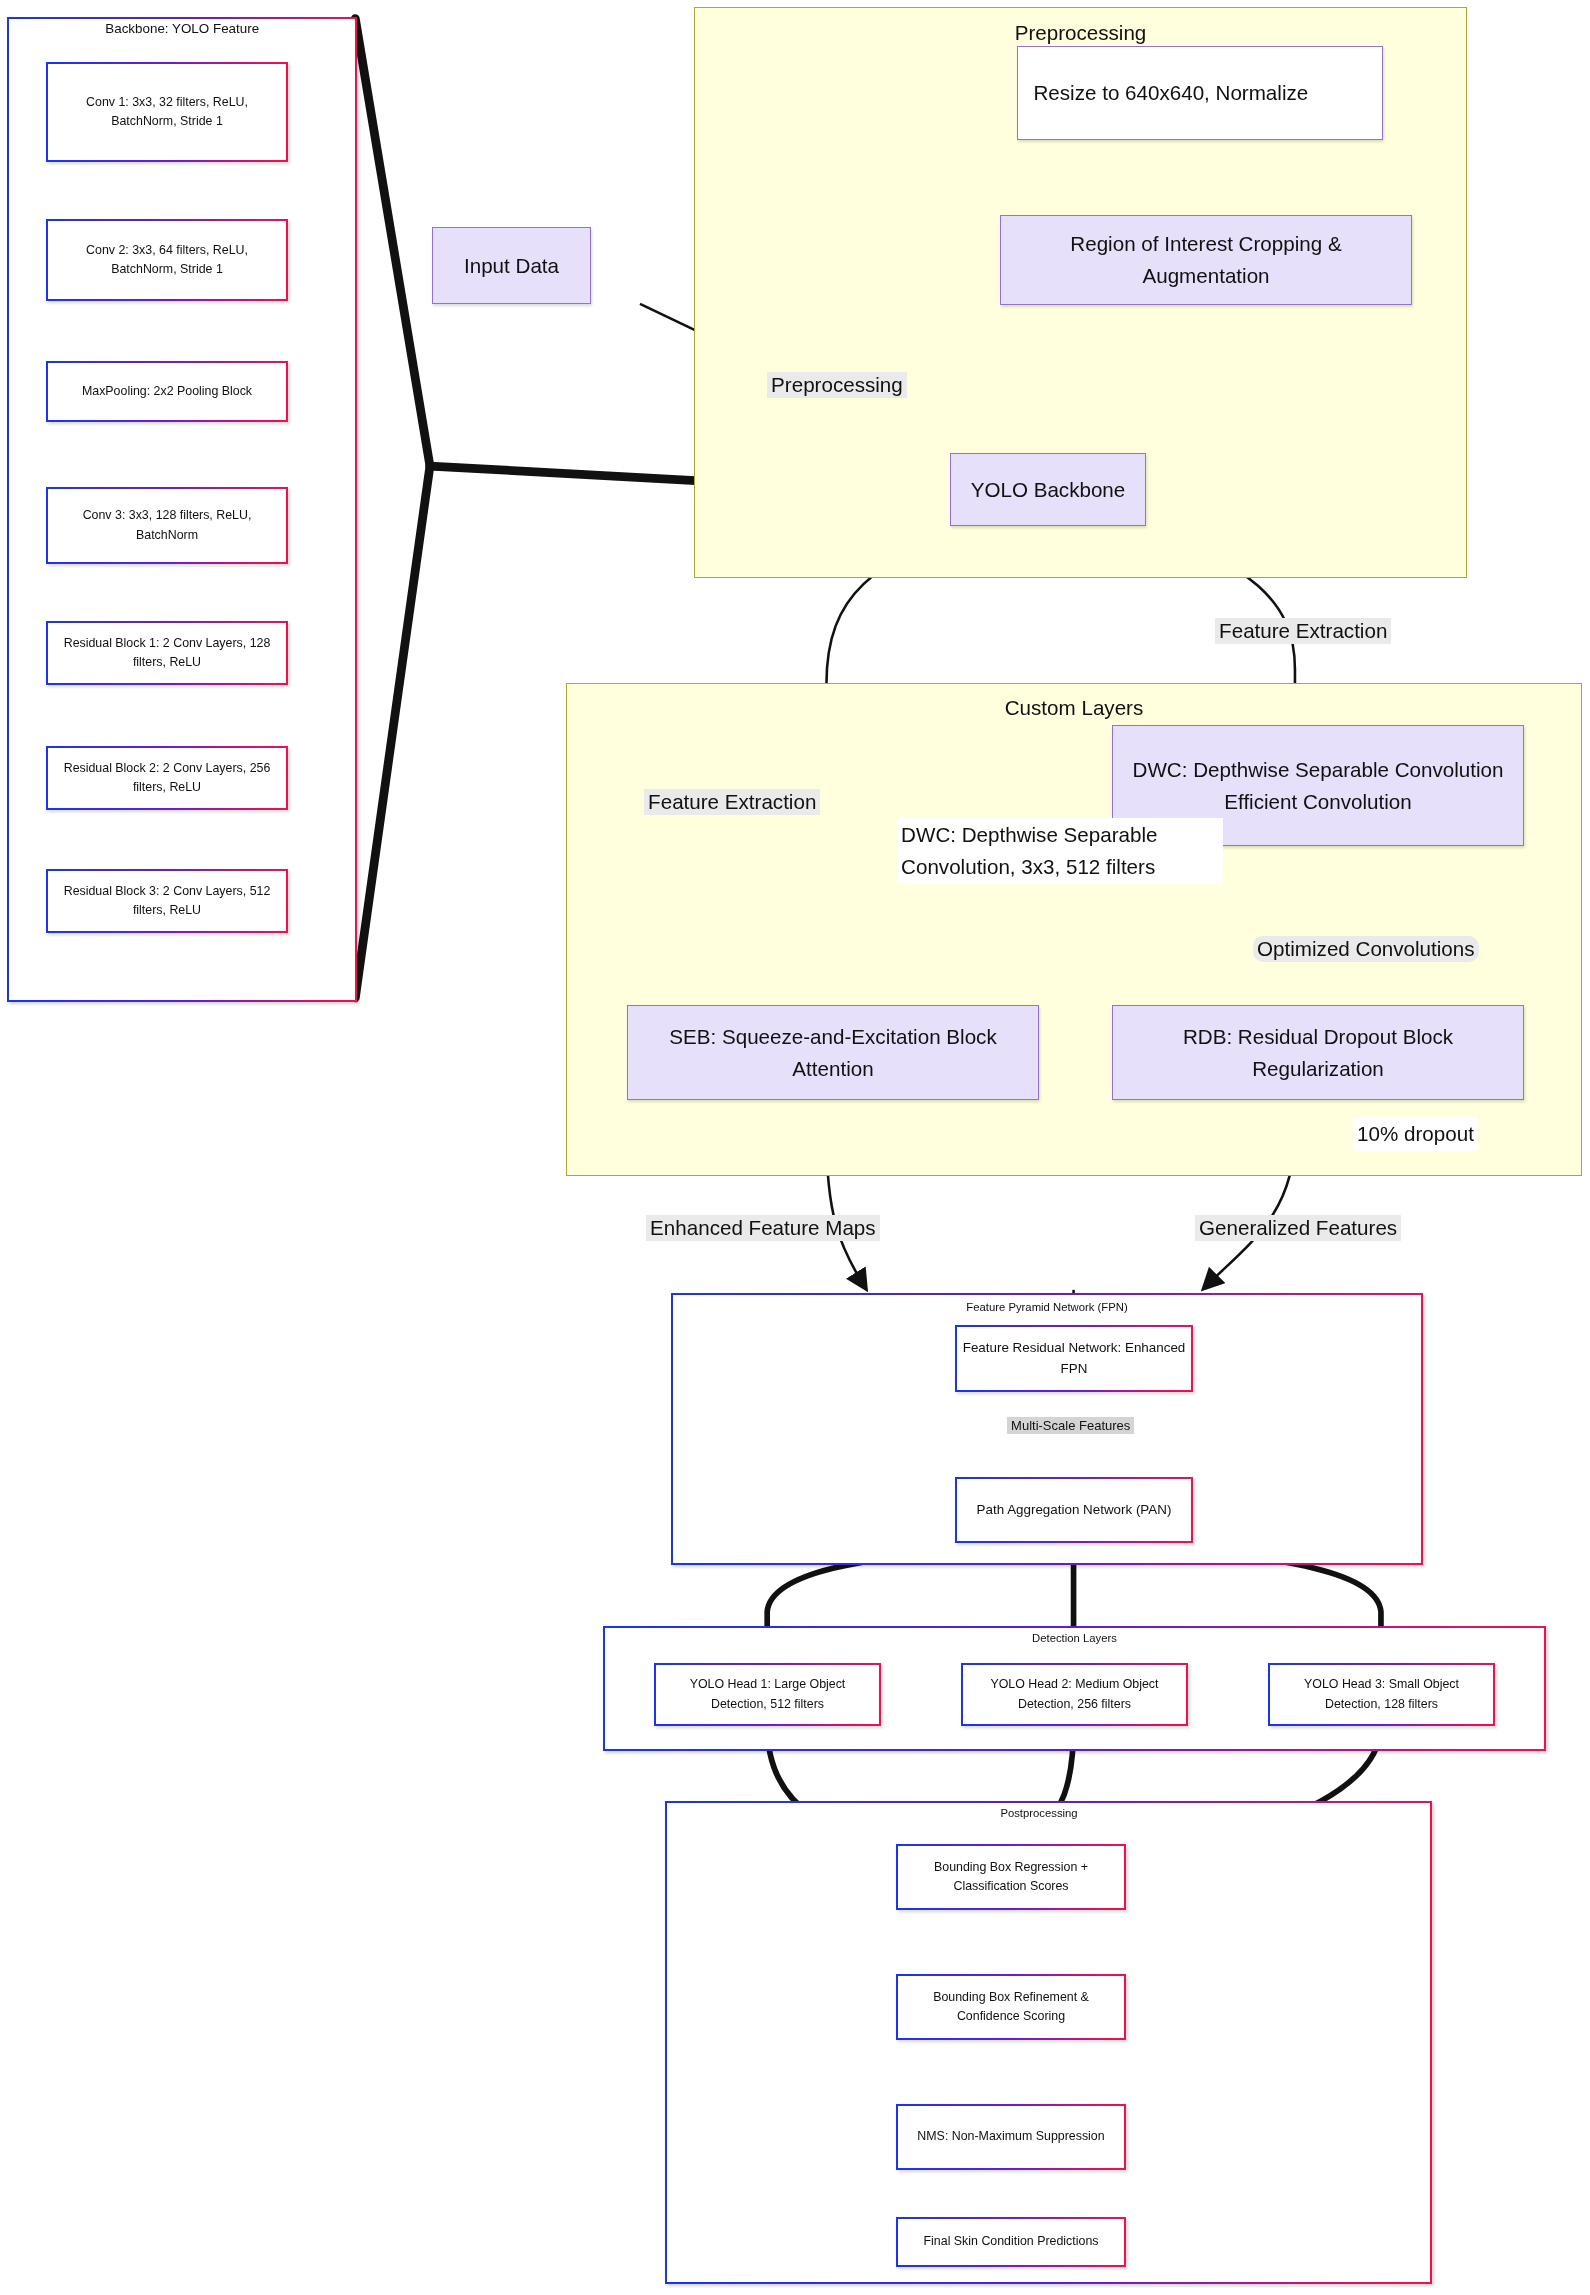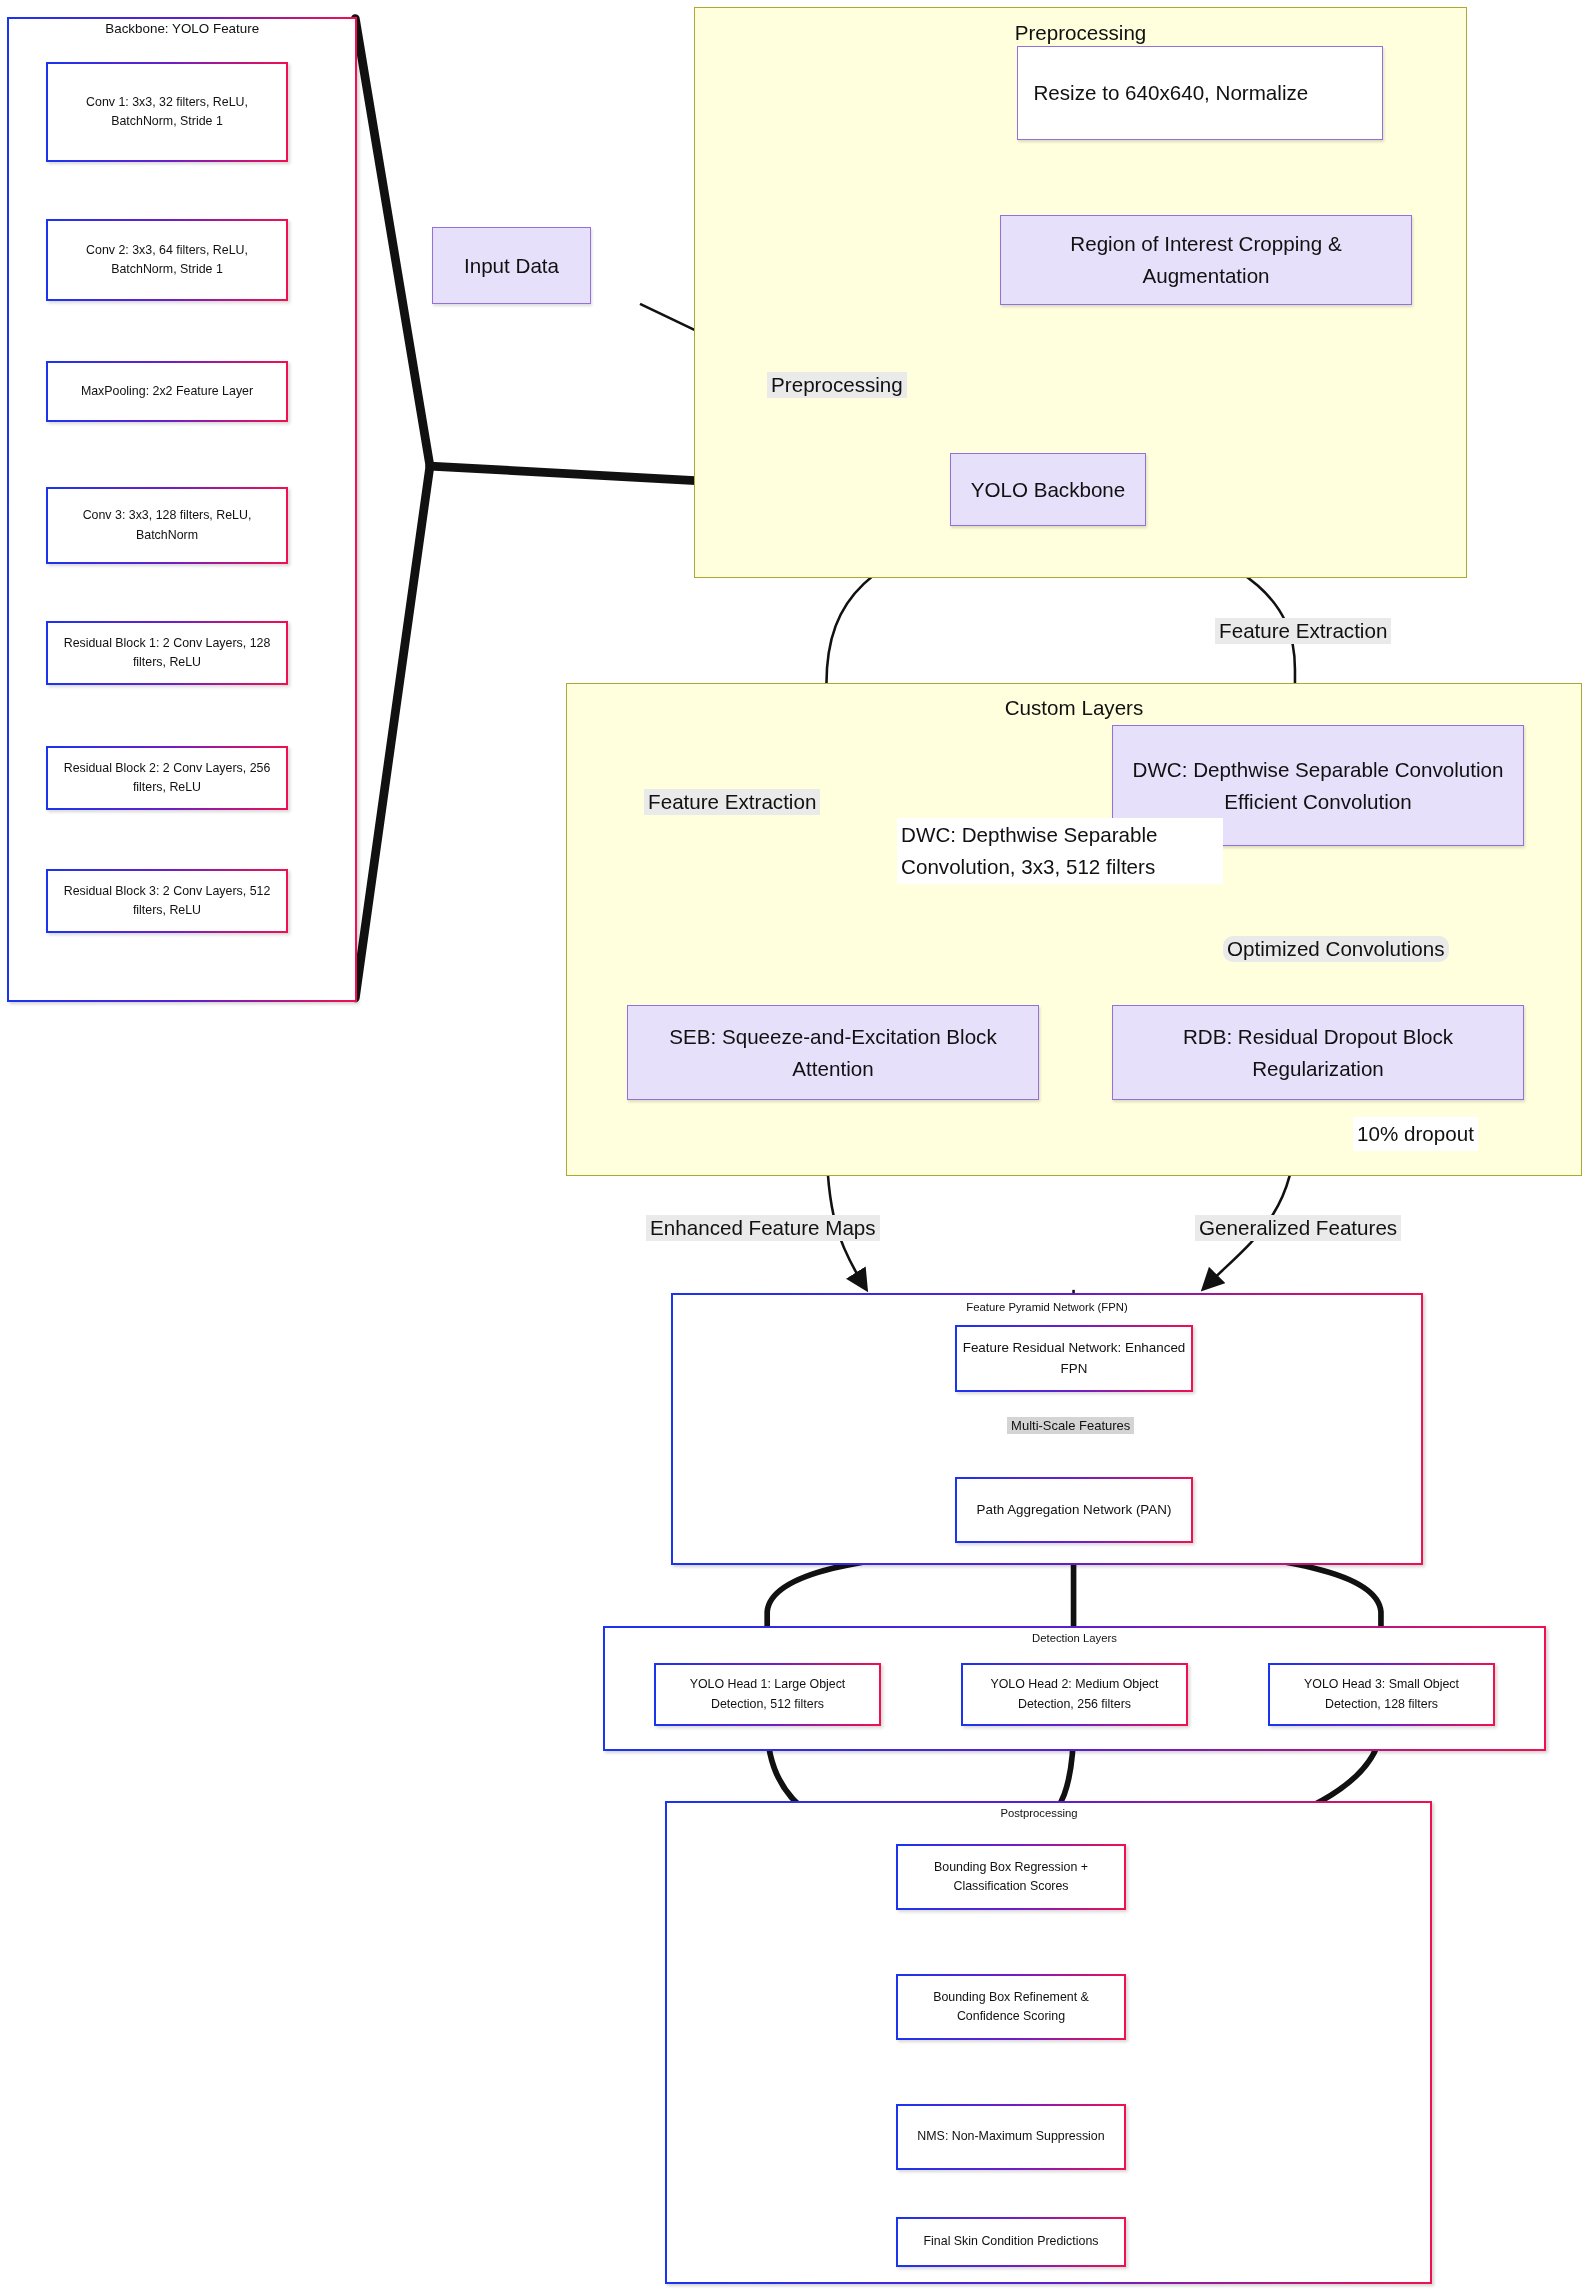--- a/index.html
+++ b/index.html
@@ -128,21 +128,21 @@
   </div>
   <div class="cluster-title small" style="left:7.2px;top:20.6px;width:350px;">Backbone: YOLO Feature</div>
 
   <div class="node grad fs24" style="left:46px;top:62px;width:242px;height:100px;">
     <span>Conv 1: 3x3, 32 filters, ReLU, BatchNorm, Stride 1</span>
   </div>
   <div class="node grad fs24" style="left:46px;top:219px;width:242px;height:82px;">
     <span>Conv 2: 3x3, 64 filters, ReLU, BatchNorm, Stride 1</span>
   </div>
   <div class="node grad fs24" style="left:46px;top:361px;width:242px;height:61px;">
-    <span>MaxPooling: 2x2 Feature Layer</span>
+    <span>MaxPooling: 2x2 Pooling Block</span>
   </div>
   <div class="node grad fs24" style="left:46px;top:487px;width:242px;height:77px;">
     <span>Conv 3: 3x3, 128 filters, ReLU, BatchNorm</span>
   </div>
   <div class="node grad fs24" style="left:46px;top:621px;width:242px;height:64px;">
     <span>Residual Block 1: 2 Conv Layers, 128 filters, ReLU</span>
   </div>
   <div class="node grad fs24" style="left:46px;top:746px;width:242px;height:64px;">
     <span>Residual Block 2: 2 Conv Layers, 256 filters, ReLU</span>
   </div>
@@ -224,21 +224,21 @@
   </div>
 
   <div class="elabel fs40" style="left:767px;top:372px;font-size:20.6px;">Preprocessing</div>
 
   <div class="elabel fs40" style="left:1215px;top:618px;font-size:20.6px;">Feature Extraction</div>
 
   <div class="elabel fs40" style="left:644px;top:789px;font-size:20.6px;">Feature Extraction</div>
 
   <div class="elabel white fs40" style="left:897px;top:818px;width:326px;font-size:20.6px;">DWC: Depthwise Separable Convolution, 3x3, 512 filters</div>
 
-  <div class="elabel fs40" style="left:1223px;top:936px;font-size:20.6px;border-radius:10px;">Optimized Convolutions</div>
+  <div class="elabel fs40" style="left:1253px;top:936px;font-size:20.6px;border-radius:10px;">Optimized Convolutions</div>
 
   <div class="elabel white fs40" style="left:1353px;top:1117px;font-size:20.6px;white-space:nowrap;">10% dropout</div>
 
   <div class="elabel fs40" style="left:646px;top:1215px;font-size:20.6px;">Enhanced Feature Maps</div>
 
   <div class="elabel fs40" style="left:1195px;top:1215px;font-size:20.6px;">Generalized Features</div>
 
   <div class="elabel fs24" style="left:1007px;top:1417px;font-size:13px;background:#d4d4d4;">Multi-Scale Features</div>
 
 </div>

